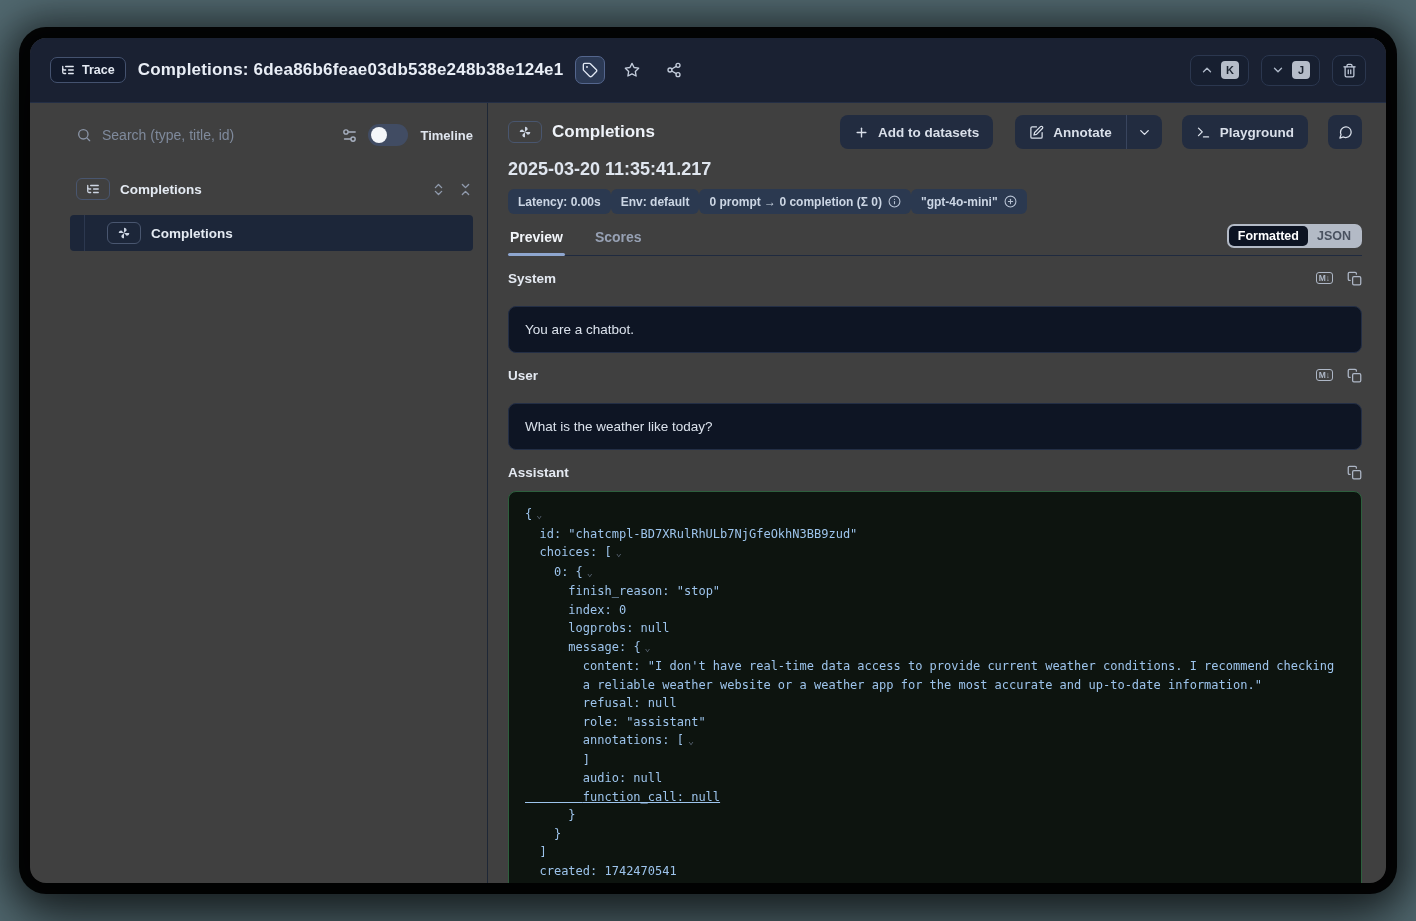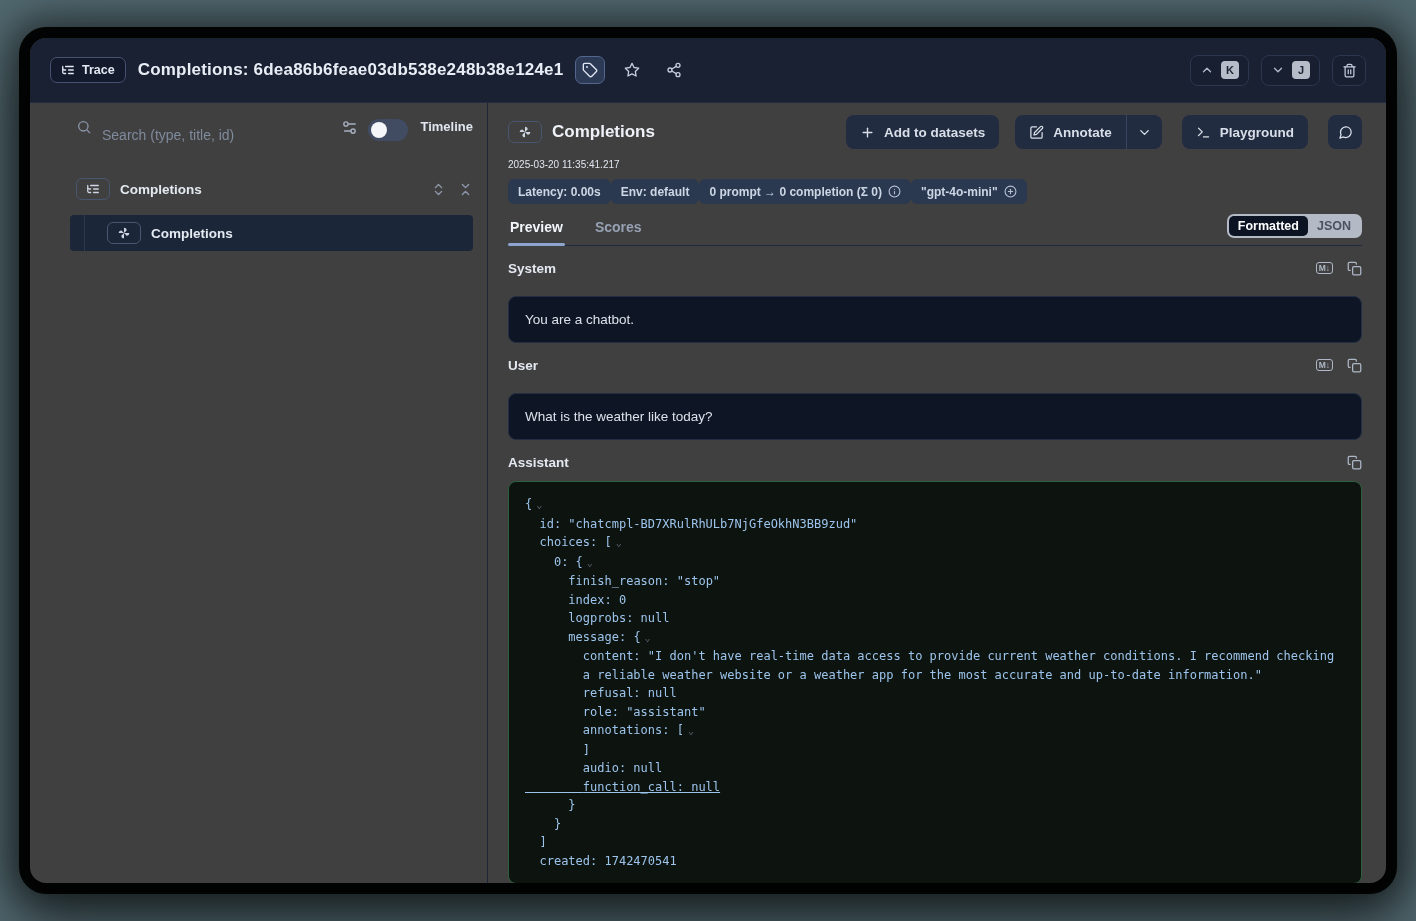--- a/index.html
+++ b/index.html
@@ -33,21 +33,21 @@
     font-size:11px; font-weight:700; display:flex; align-items:center; justify-content:center; }
   .trashbtn{ width:34px; height:31px; border-radius:8px; border:1px solid #2b374f; background:#171f30;
     display:flex; align-items:center; justify-content:center; color:#c3ccdb; cursor:pointer; }
   .trashbtn svg{ width:15px; height:15px; }
 
   
   .body-row{ flex:1; display:flex; min-height:0; }
 
   
   .sidebar{ width:458px; flex:none; border-right:1px solid #1e2736; padding:16px 14px 0 46px; }
-  .search-row{ display:flex; gap:10px; height:32px; color:#8a94a6; }
+  .search-row{ display:flex; align-items:center; gap:10px; height:32px; color:#8a94a6; }
   .search-row svg.mag{ width:16px; height:16px; flex:none; }
   .search-row input{ flex:1; min-width:0; background:transparent; border:none; outline:none;
     color:#c7d0dd; font-size:14px; font-family:"Liberation Sans",sans-serif; }
   .search-row input::placeholder{ color:#7f8a9c; }
   .filters-icon{ width:17px; height:17px; color:#a6afbf; flex:none; cursor:pointer; }
   .toggle{ width:40px; height:22px; border-radius:11px; background:#414c63; position:relative; flex:none; cursor:pointer; }
   .toggle .knob{ position:absolute; left:3px; top:3px; width:16px; height:16px; border-radius:50%; background:#f4f6f9; }
   .timeline-label{ font-size:13px; font-weight:700; color:#e0e6ef; margin-left:2px; }
 
   .tree{ margin-top:24px; }
@@ -64,28 +64,28 @@
   .tree-child::before{ content:''; position:absolute; left:14px; top:0; bottom:0; width:1px; background:#2c384f; }
   .tree-child .label{ font-size:13.5px; font-weight:700; color:#e4eaf2; }
 
   
   .main{ flex:1; min-width:0; padding:12px 24px 0 20px; display:flex; flex-direction:column; }
   .main-header{ display:flex; align-items:center; gap:10px; height:38px; }
   .main-header h1{ font-size:17px; font-weight:700; color:#eef2f8; flex:1; }
   .btn{ height:34px; border-radius:8px; background:#222c40; color:#d9dfe9; font-size:13.5px; font-weight:700;
     padding:0 14px; display:flex; align-items:center; gap:9px; cursor:pointer; white-space:nowrap; }
   .btn svg{ width:15px; height:15px; }
-  .btn-group{ display:flex; align-items:stretch; margin-left:6px; }
+  .btn-group{ display:flex; align-items:stretch; margin-left:12px; }
   .btn-group .btn.left{ border-radius:8px 0 0 8px; }
   .btn-group .seg-div{ width:1px; background:#39455e; }
   .btn-group .btn.right{ border-radius:0 8px 8px 0; padding:0 10px; }
   .btn-icononly{ width:34px; padding:0; justify-content:center; margin-left:10px; }
   .add-btn{ margin-left:10px; }
 
-  .timestamp{ margin-top:10px; font-size:10px; font-weight:400; color:#e0e6ef; }
+  .timestamp{ margin-top:10px; font-size:18px; font-weight:700; color:#e0e6ef; }
 
   .badge-row{ margin-top:9px; display:flex; align-items:center; }
   .pill{ height:25px; padding:0 10px; border-radius:6px; background:#2b3950; color:#ccd6e4;
     font-size:12px; font-weight:700; display:flex; align-items:center; gap:6px; white-space:nowrap; }
   .pill svg{ width:13px; height:13px; color:#b6c1d2; cursor:pointer; }
 
   .tabs-row{ margin-top:10px; height:36px; display:flex; align-items:flex-end; border-bottom:1px solid #1f2a3f; }
   .tab{ padding:0 2px 10px; margin-right:28px; font-size:14px; font-weight:700; color:#97a1b4; position:relative; cursor:pointer; }
   .tab.active{ color:#f2f5f9; }
   .tab.active::after{ content:''; position:absolute; left:0; right:0; bottom:-1px; height:3px; background:#8ea6cf; border-radius:2px; }

